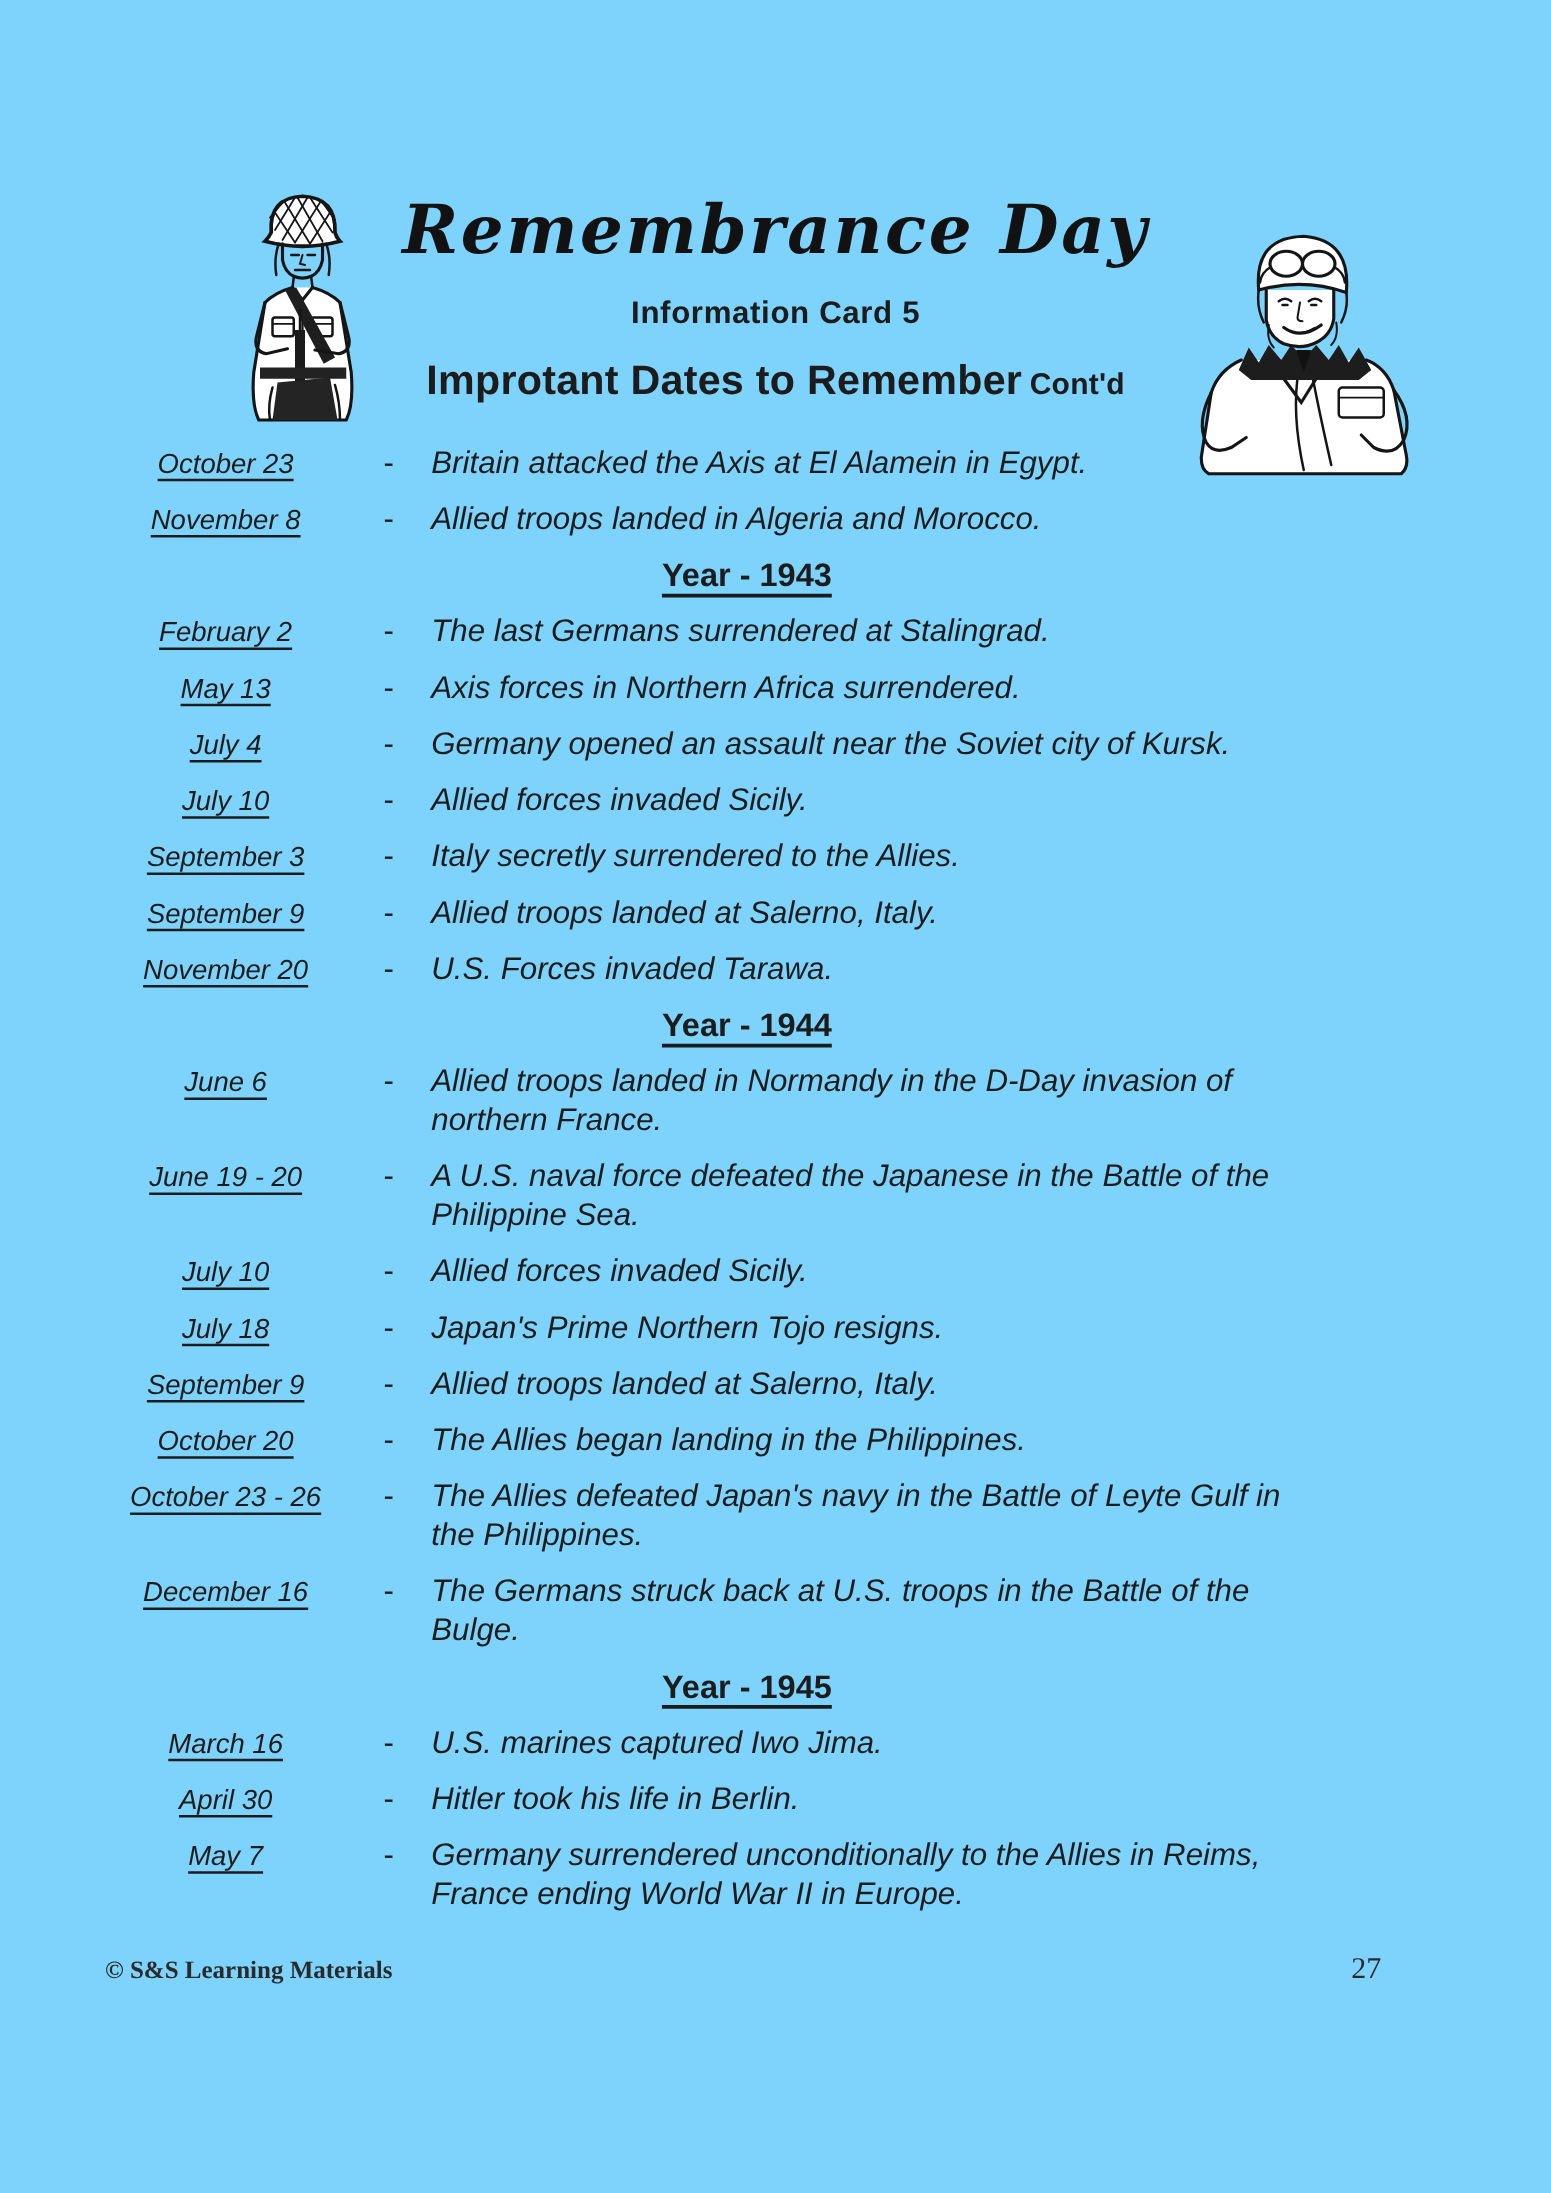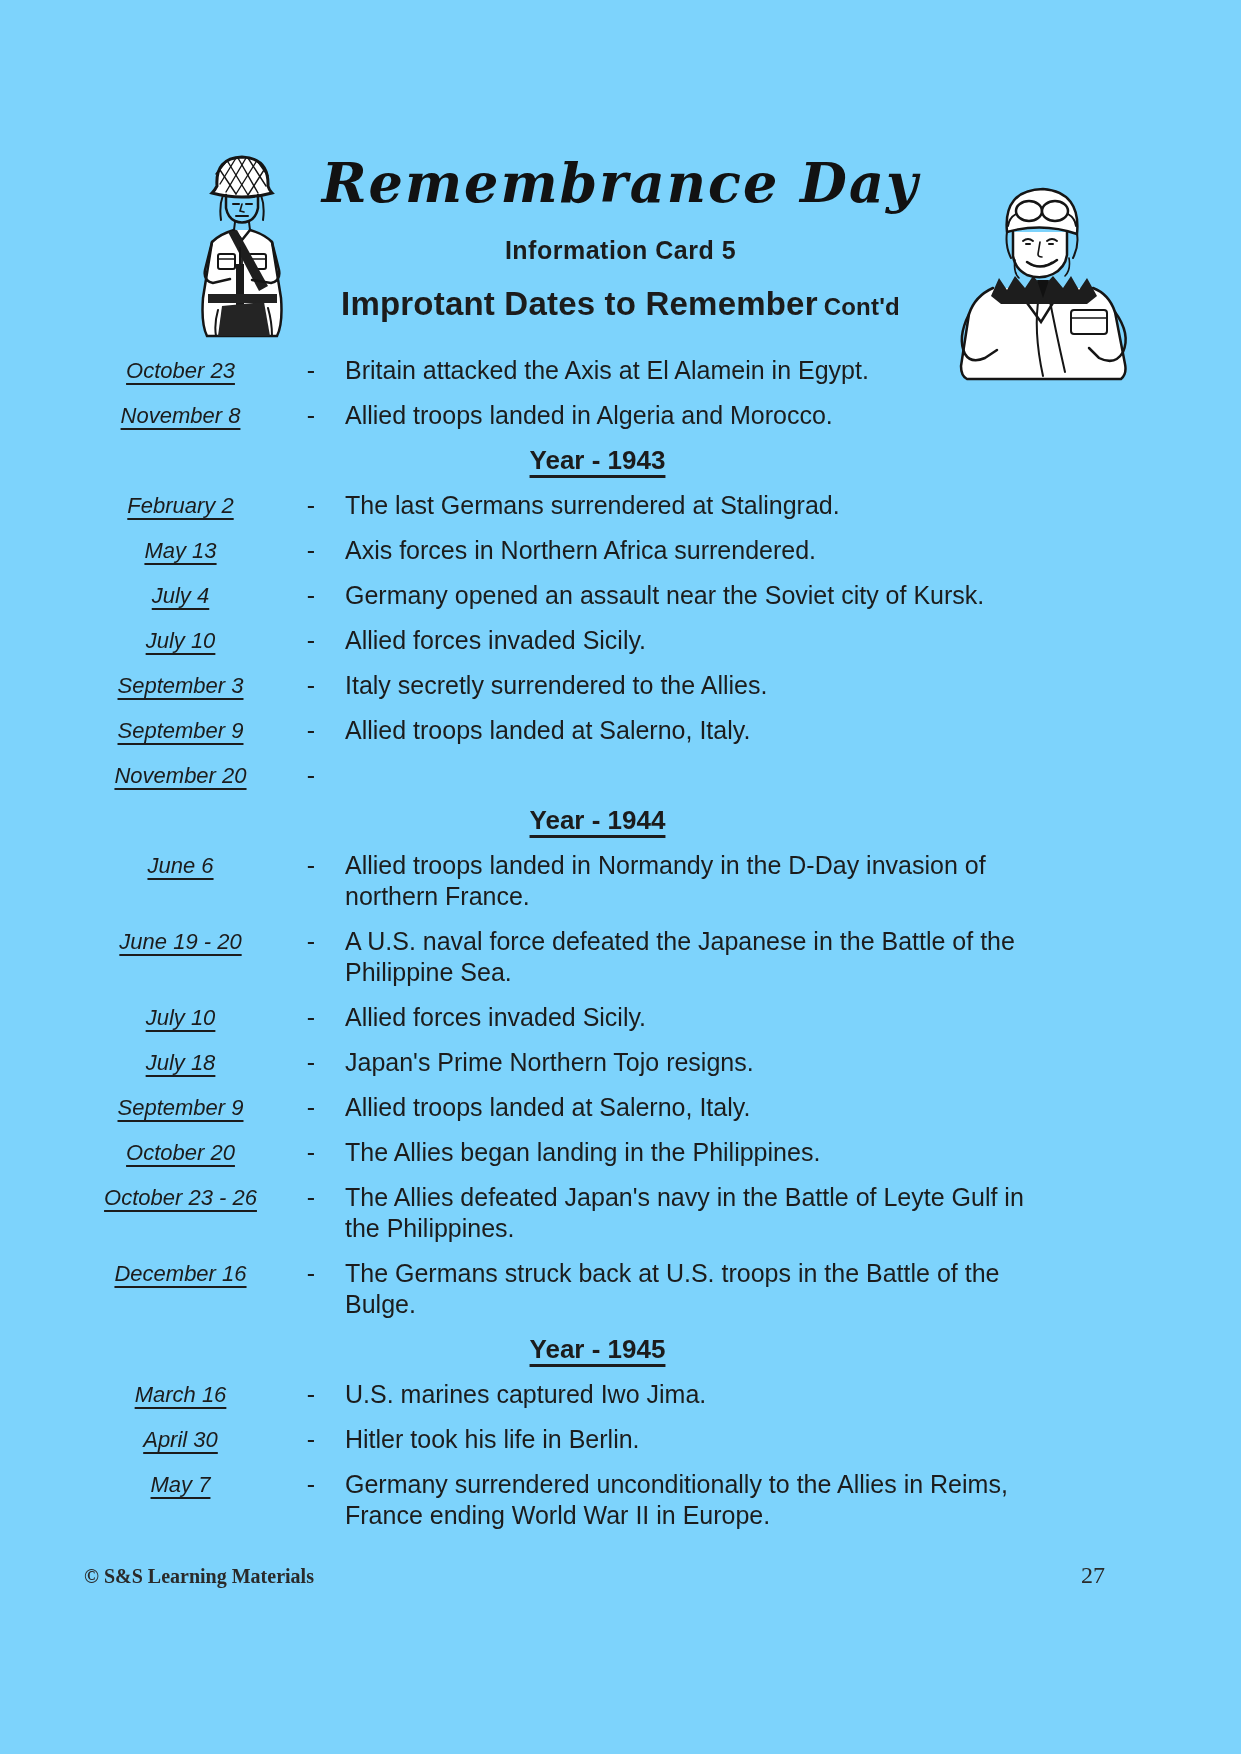--- a/index.html
+++ b/index.html
@@ -21,21 +21,21 @@
   .illu.soldier{left:188px;top:148px;}
   .illu.aviator{left:953px;top:180px;}
   
   .timeline{margin-top:32px;padding:0 130px 0 84px;}
   .row{display:grid;grid-template-columns:193px 68px 1fr;font-size:25px;line-height:31px;margin-bottom:14px;}
   .date{
     text-align:center;font-style:italic;font-size:22px;
     text-decoration:underline;text-underline-offset:5px;text-decoration-thickness:2px;
   }
   .dash{text-align:center;}
-  .desc{white-space:pre-line;}
+  .desc{white-space:pre-line;font-style:italic;}
   .year{
     text-align:center;font-weight:bold;font-size:26px;line-height:31px;margin:3px 0 14px;
     text-decoration:underline;text-underline-offset:6px;text-decoration-thickness:2.5px;
   }
   
   .footer{
     position:absolute;top:1562px;left:0;right:0;
     padding:0 136px 0 84px;display:flex;align-items:baseline;
     font-family:"Liberation Serif",serif;color:#2a2a2a;gap:36px;
   }
@@ -176,20 +176,21 @@
 
     <div class="row">
       <div class="date">September 9</div>
       <div class="dash">-</div>
       <div class="desc">Allied troops landed at Salerno, Italy.</div>
     </div>
 
     <div class="row">
       <div class="date">November 20</div>
       <div class="dash">-</div>
+      <div class="desc">U.S. Forces invaded Tarawa.</div>
     </div>
 
     <div class="year">Year - 1944</div>
 
     <div class="row">
       <div class="date">June 6</div>
       <div class="dash">-</div>
       <div class="desc">Allied troops landed in Normandy in the D-Day invasion of
 northern France.</div>
     </div>

